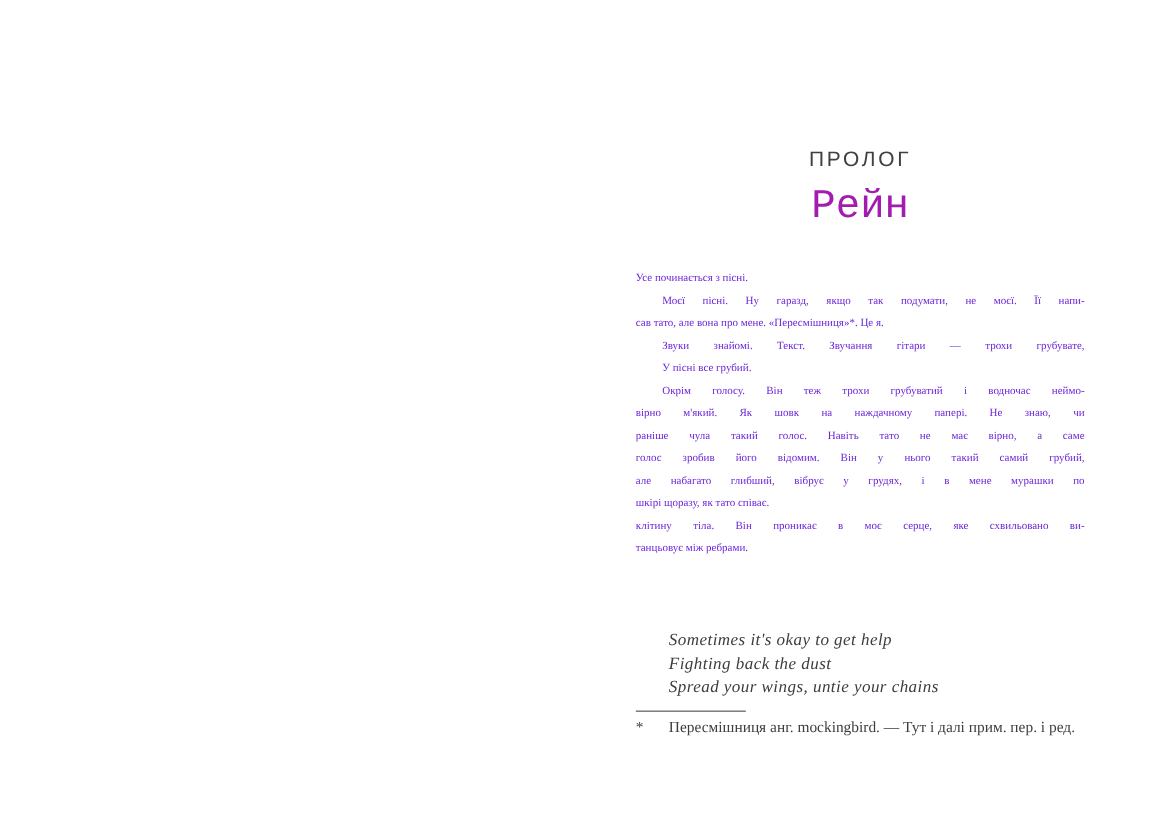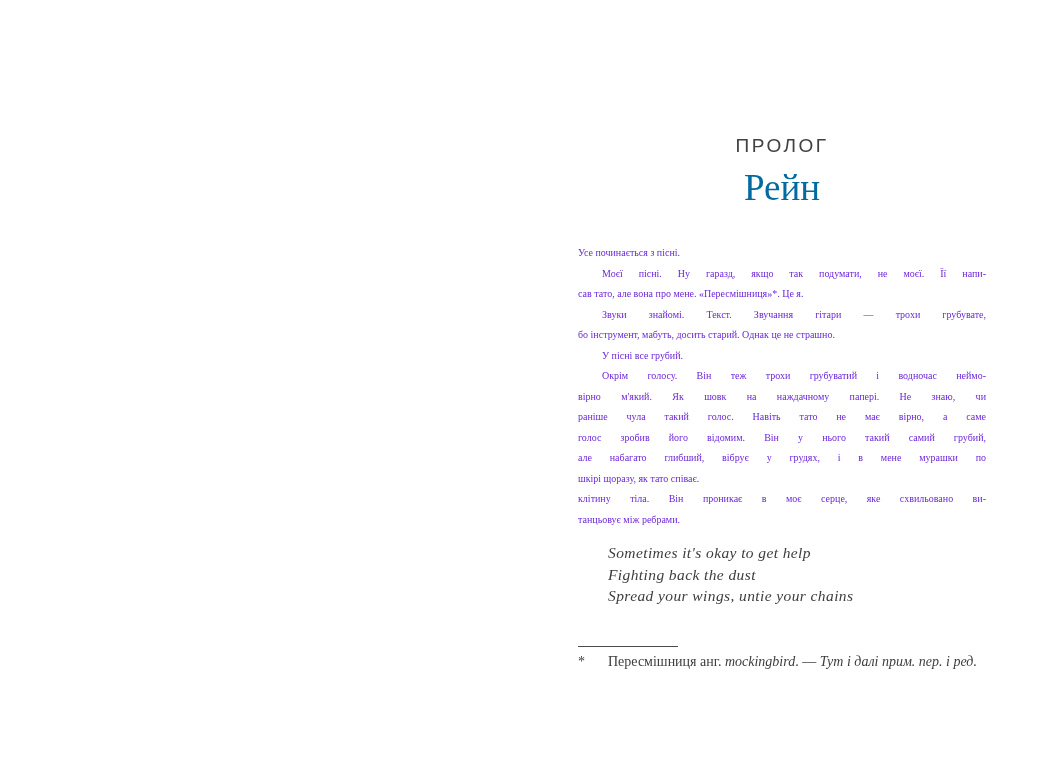--- a/index.html
+++ b/index.html
@@ -34,24 +34,24 @@
     line-height: 19px;
     letter-spacing: 2.5px;
     color: #414141;
   }
   .chapter-title {
     position: absolute;
     top: 168px;
     left: 0;
     width: 100%;
     text-align: center;
-    font-family: Liberation Serif, serif;
+    font-family: Liberation Mono, monospace;
     font-size: 37px;
     line-height: 40px;
-    color: #0369a1;
+    color: #a21caf;
   }
   .body-text {
     position: absolute;
     top: 243px;
     left: 0;
     width: 408px;
     font-size: 10px;
     line-height: 20.5px;
     color: #6d28d9;
   }
@@ -61,21 +61,21 @@
   }
   .body-text .line.last {
     text-align: left;
     text-align-last: left;
   }
   .body-text .line.indent {
     text-indent: 24px;
   }
   .lyrics {
     position: absolute;
-    top: 542px;
+    top: 571px;
     left: 0;
     width: 408px;
     padding-left: 30px;
     box-sizing: border-box;
     font-style: italic;
     font-size: 15.5px;
     line-height: 21.5px;
     letter-spacing: 0.4px;
     color: #3d3d3d;
   }
@@ -95,21 +95,20 @@
     margin: 0 0 6px 0;
   }
   .footnote-line {
     display: flex;
   }
   .footnote-marker {
     width: 30px;
     flex: 0 0 30px;
   }
   .footnote-content .it {
-    font-style: italic;
   }
   .page-number {
     position: absolute;
     top: 732px;
     left: 0;
     width: 100%;
     text-align: center;
     font-size: 15px;
     color: #444444;
   }
@@ -122,21 +121,20 @@
 
     <div class="kicker">ПРОЛОГ</div>
 
     <div class="chapter-title">Рейн</div>
 
     <div class="body-text">
         <div class="line last">Усе починається з пісні.</div>
         <div class="line indent">Моєї пісні. Ну гаразд, якщо так подумати, не моєї. Її напи-</div>
         <div class="line last">сав тато, але вона про мене. «Пересмішниця»*. Це я.</div>
         <div class="line indent">Звуки знайомі. Текст. Звучання гітари — трохи грубувате,</div>
-        <div class="line last">бо інструмент, мабуть, досить старий. Однак це не страшно.</div>
         <div class="line last indent">У пісні все грубий.</div>
         <div class="line indent">Окрім голосу. Він теж трохи грубуватий і водночас неймо-</div>
         <div class="line">вірно м'який. Як шовк на наждачному папері. Не знаю, чи</div>
         <div class="line">раніше чула такий голос. Навіть тато не має вірно, а саме</div>
         <div class="line">голос зробив його відомим. Він у нього такий самий грубий,</div>
         <div class="line">але набагато глибший, вібрує у грудях, і в мене мурашки по</div>
         <div class="line last">шкірі щоразу, як тато співає.</div>
         <div class="line">клітину тіла. Він проникає в моє серце, яке схвильовано ви-</div>
         <div class="line last">танцьовує між ребрами.</div>
       </div>

